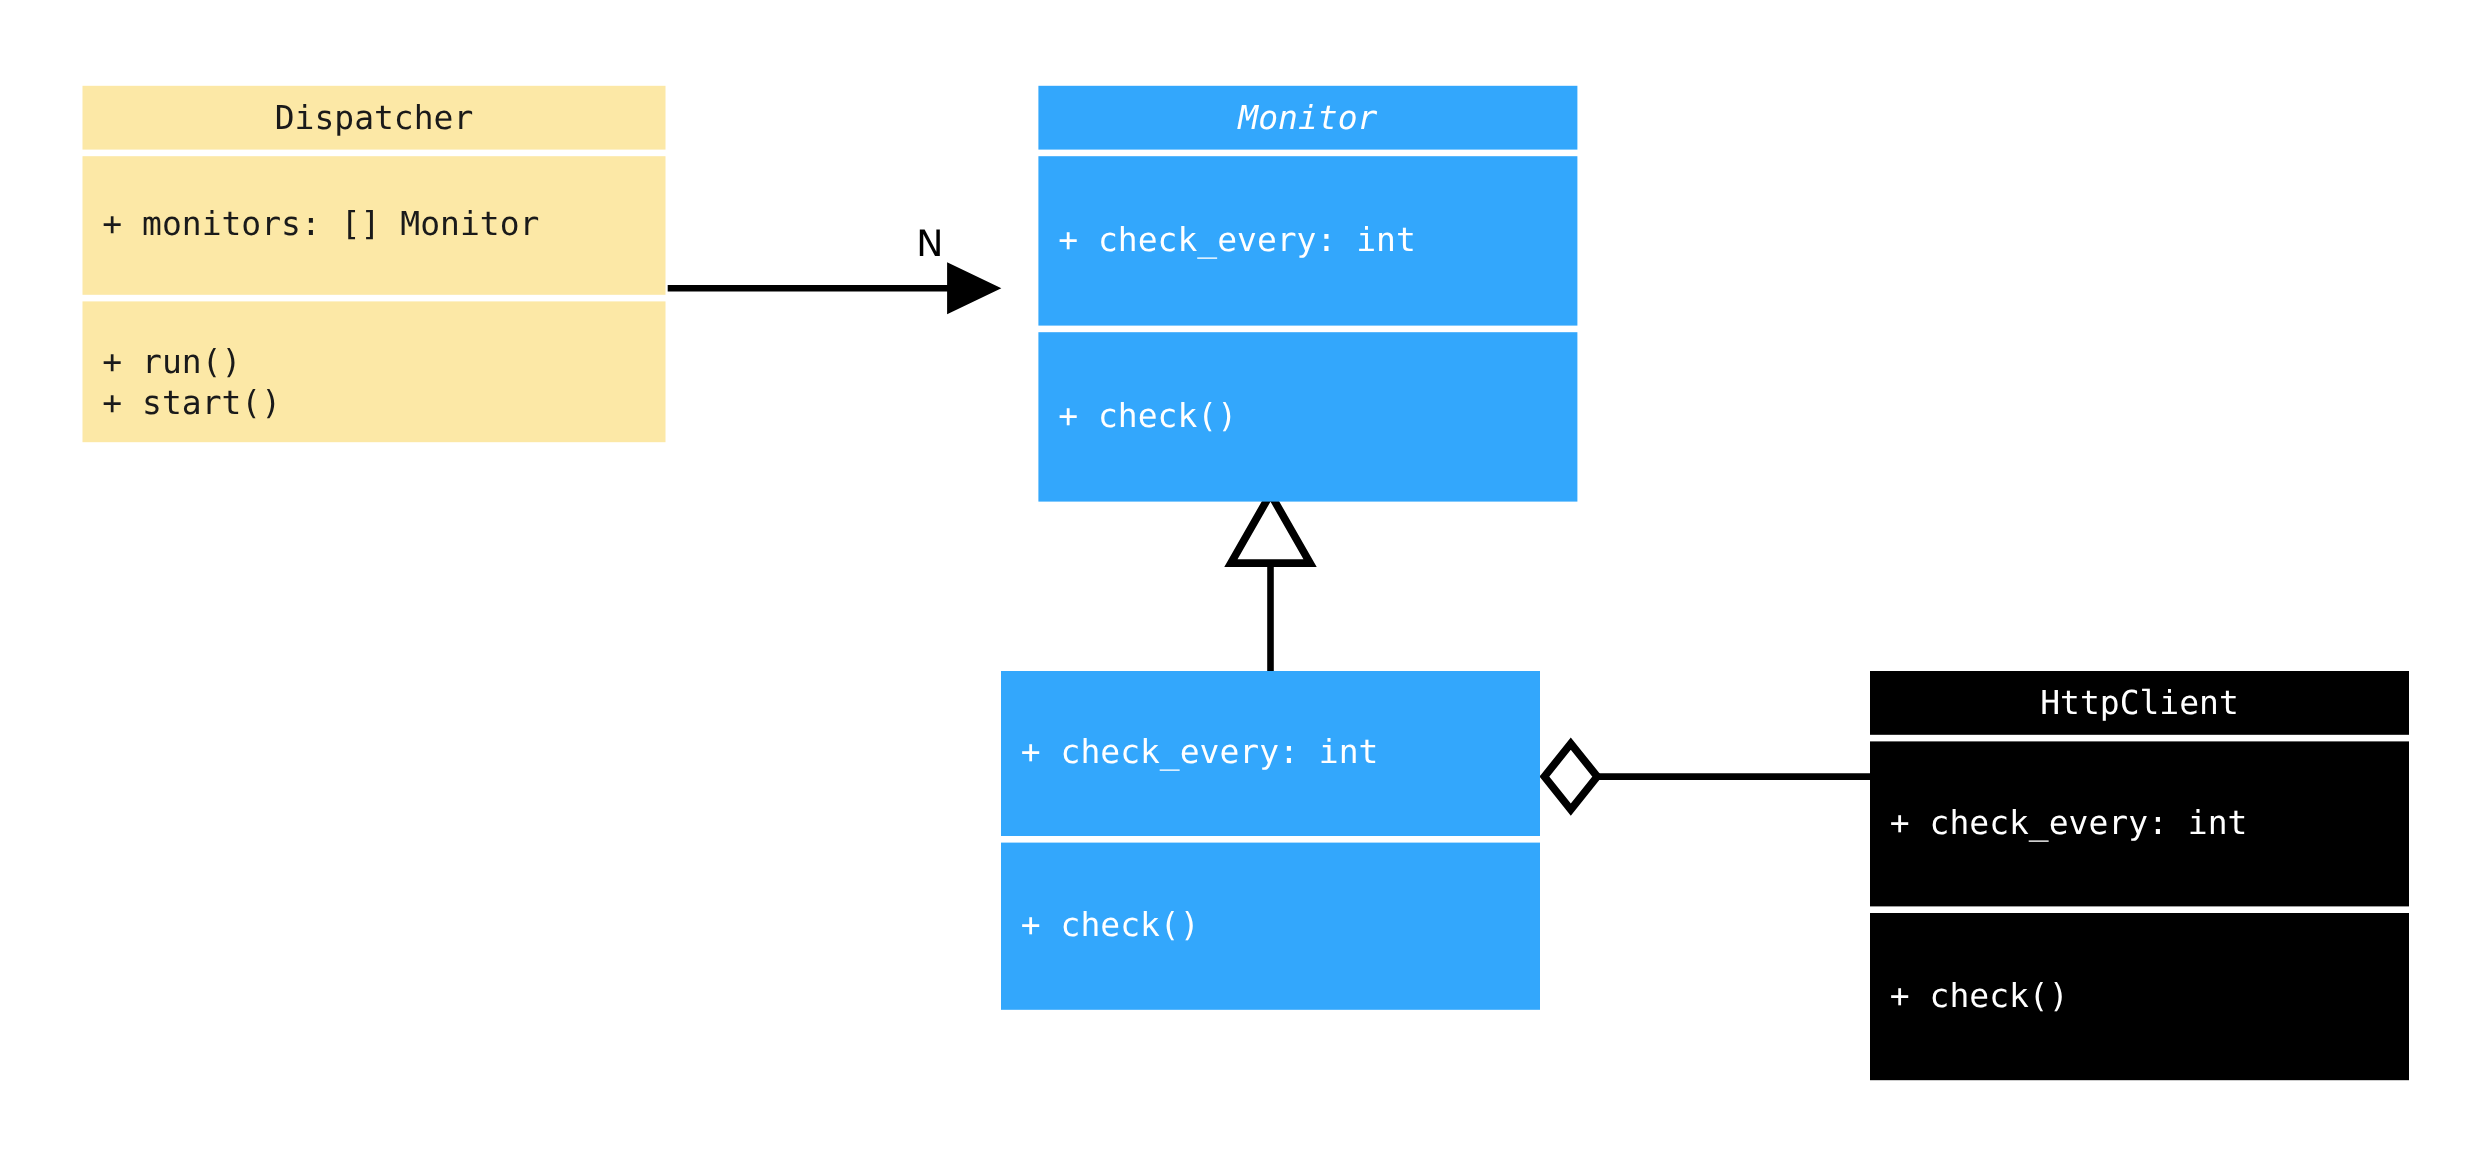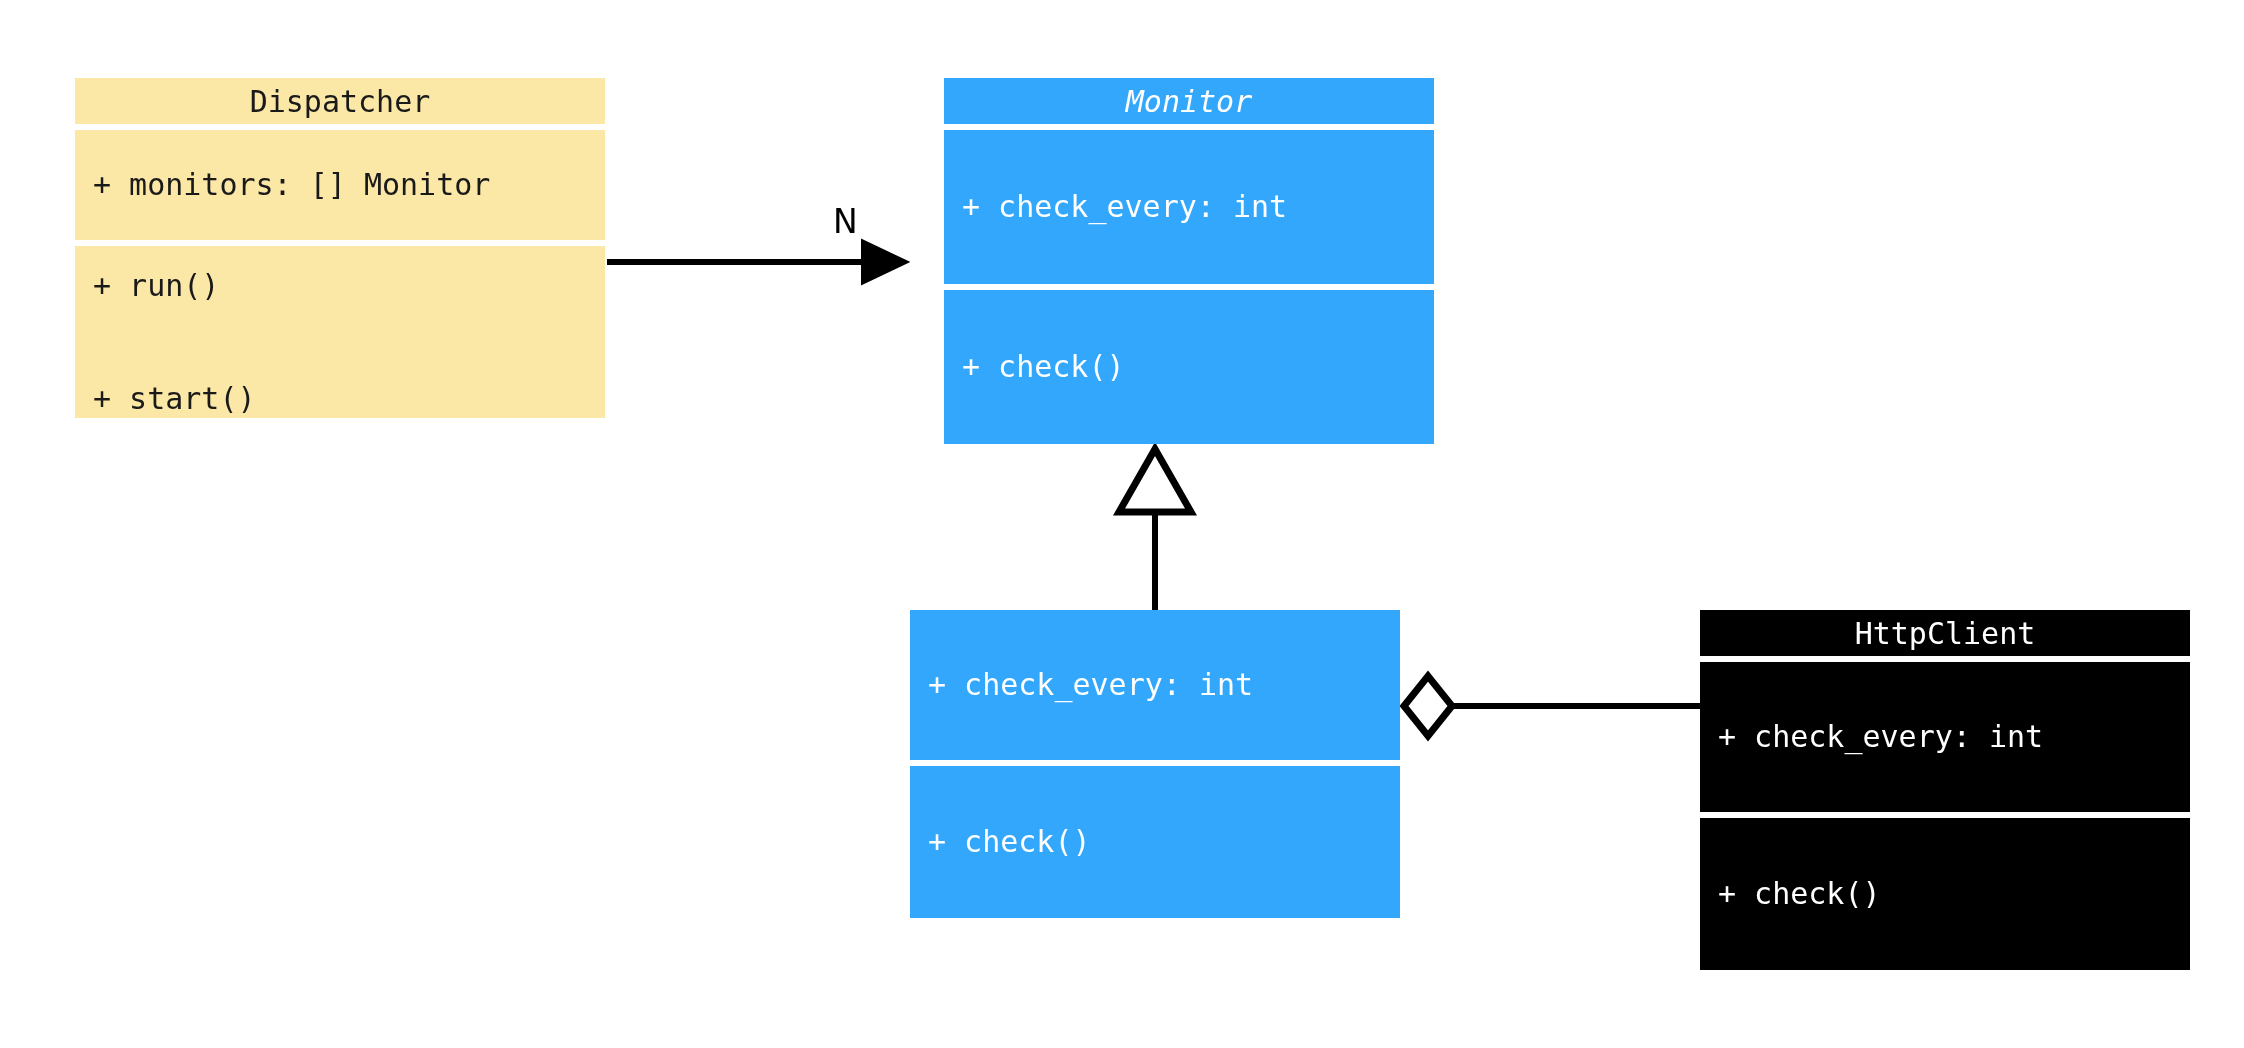--- a/index.html
+++ b/index.html
@@ -31,21 +31,21 @@
     display: flex;
     flex-direction: column;
     justify-content: center;
     overflow: hidden;
   }
   .uml-title {
     text-align: center;
     font-size: 30px;
     letter-spacing: 0px;
     line-height: 1.1;
-    height: 46px;
+    height: 58px;
     justify-content: center;
     align-items: center;
     flex-direction: row;
   }
   .uml-title.abstract {
     font-style: italic;
   }
   .uml-members {
     padding: 0 18px;
     font-size: 30px;
@@ -120,24 +120,24 @@
     <g>
       <line class="edge-line" x1="1452" y1="706" x2="1700" y2="706"></line>
       <polygon class="edge-head-hollow" points="1404,706 1428,676 1452,706 1428,736"></polygon>
     </g>
   </svg>
 
   <div class="edge-label" style="left:833px; top:205px;">N</div>
 
   <div class="uml-class theme-yellow" style="left:75px; top:78px; width:530px;">
     <div class="uml-compartment uml-title">Dispatcher</div>
-    <div class="uml-compartment uml-members" style="height:110px;">
+    <div class="uml-compartment uml-members" style="height:126px;">
       <div class="uml-member">+ monitors: [] Monitor</div>
     </div>
-    <div class="uml-compartment uml-members" style="height:172px; justify-content:space-between; padding-top:22px;">
+    <div class="uml-compartment uml-members" style="height:128px; justify-content:center; padding-top:22px;">
       <div class="uml-member">+ run()</div>
       <div class="uml-member">+ start()</div>
     </div>
   </div>
 
   <div class="uml-class theme-blue" style="left:910px; top:78px; width:490px;margin-left:34px;">
     <div class="uml-compartment uml-title abstract">Monitor</div>
     <div class="uml-compartment uml-members" style="height:154px;">
       <div class="uml-member">+ check_every: int</div>
     </div>

